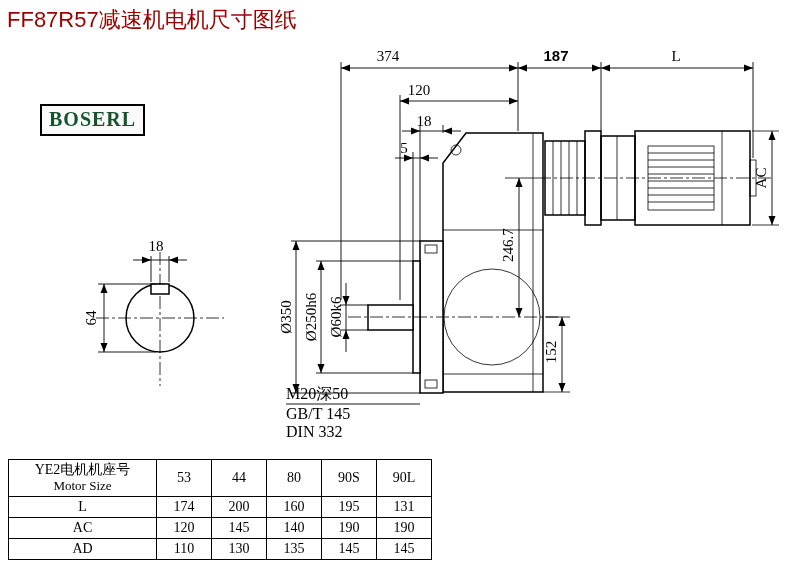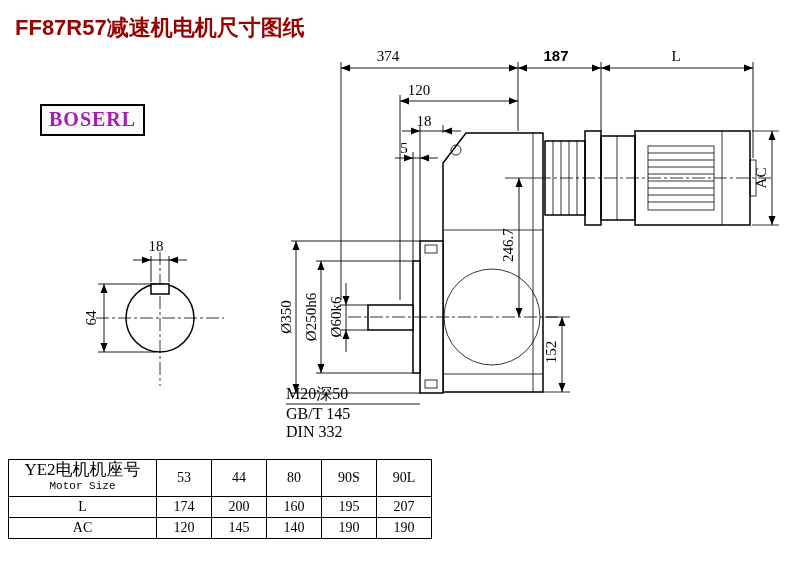--- a/index.html
+++ b/index.html
@@ -1,41 +1,41 @@
 <!DOCTYPE html>
 <html><head>
 <meta charset="utf-8">
 <style>
   html,body{margin:0;padding:0;background:#fff;}
   .page{position:relative;width:800px;height:566px;background:#fff;overflow:hidden;
         font-family:"Liberation Sans",sans-serif;color:#000;}
-  .title{position:absolute;left:7px;top:5px;margin:8px;font-size:22px;font-weight:bold;
+  .title{position:absolute;left:7px;top:5px;margin:0;font-size:22px;font-weight:normal;
          color:#990000;font-family:"Liberation Sans",sans-serif;white-space:nowrap;}
   .logo{position:absolute;left:40px;top:104px;border:2px solid #000;background:#fafafa;
         padding:0 7px;line-height:27px;}
   .logo span{font-family:"Liberation Serif",serif;font-weight:bold;font-size:20px;
-             color:#a21caf;letter-spacing:1px;}
+             color:#14532d;letter-spacing:1px;}
   svg.drawing{position:absolute;left:0;top:0;}
 
   
   .ol{stroke:#000;stroke-width:1.5;fill:none;}
   .olw{stroke:#000;stroke-width:1.5;fill:#fff;}
   .tn{stroke:#000;stroke-width:0.8;fill:none;}
   .dm{stroke:#000;stroke-width:0.9;fill:none;}
   .cl{stroke:#000;stroke-width:0.8;fill:none;stroke-dasharray:13 3 3 3;}
   .dt{font-family:"Liberation Serif",serif;font-size:15px;fill:#000;}
   .dtb{font-family:"Liberation Sans",sans-serif;font-size:15px;font-weight:bold;fill:#000;}
   .nt{font-family:"Liberation Serif",serif;font-size:16px;fill:#000;}
 
   .size-table{position:absolute;left:8px;top:459px;border-collapse:collapse;table-layout:fixed;
               font-family:"Liberation Serif",serif;font-size:14px;color:#000;background:#fff;}
   .size-table td{border:1px solid #000;text-align:center;padding:0;height:20px;}
   .size-table tr.hdr td{height:36px;}
-  .size-table .cn{font-size:17px;line-height:16px;}
-  .size-table .mono{font-family:Liberation Mono, monospace;font-size:11px;line-height:16px;}
+  .size-table .cn{font-size:14px;line-height:16px;}
+  .size-table .mono{font-family:Liberation Serif, serif;font-size:13px;line-height:16px;}
 </style>
 </head>
 <body>
 
 <div class="page">
 
   <h1 class="title">FF87R57减速机电机尺寸图纸</h1>
 
   <div class="logo">
     <span>BOSERL</span>
@@ -207,26 +207,34 @@
       <td>80</td>
       <td>90S</td>
       <td>90L</td>
     </tr>
     <tr>
       <td>L</td>
       <td>174</td>
       <td>200</td>
       <td>160</td>
       <td>195</td>
-      <td>207</td>
+      <td>131</td>
     </tr>
     <tr>
       <td>AC</td>
       <td>120</td>
       <td>145</td>
       <td>140</td>
       <td>190</td>
       <td>190</td>
     </tr>
+    <tr>
+      <td>AD</td>
+      <td>110</td>
+      <td>130</td>
+      <td>135</td>
+      <td>145</td>
+      <td>145</td>
+    </tr>
   </tbody>
     </table>
 
 </div>
 
 </body></html>

